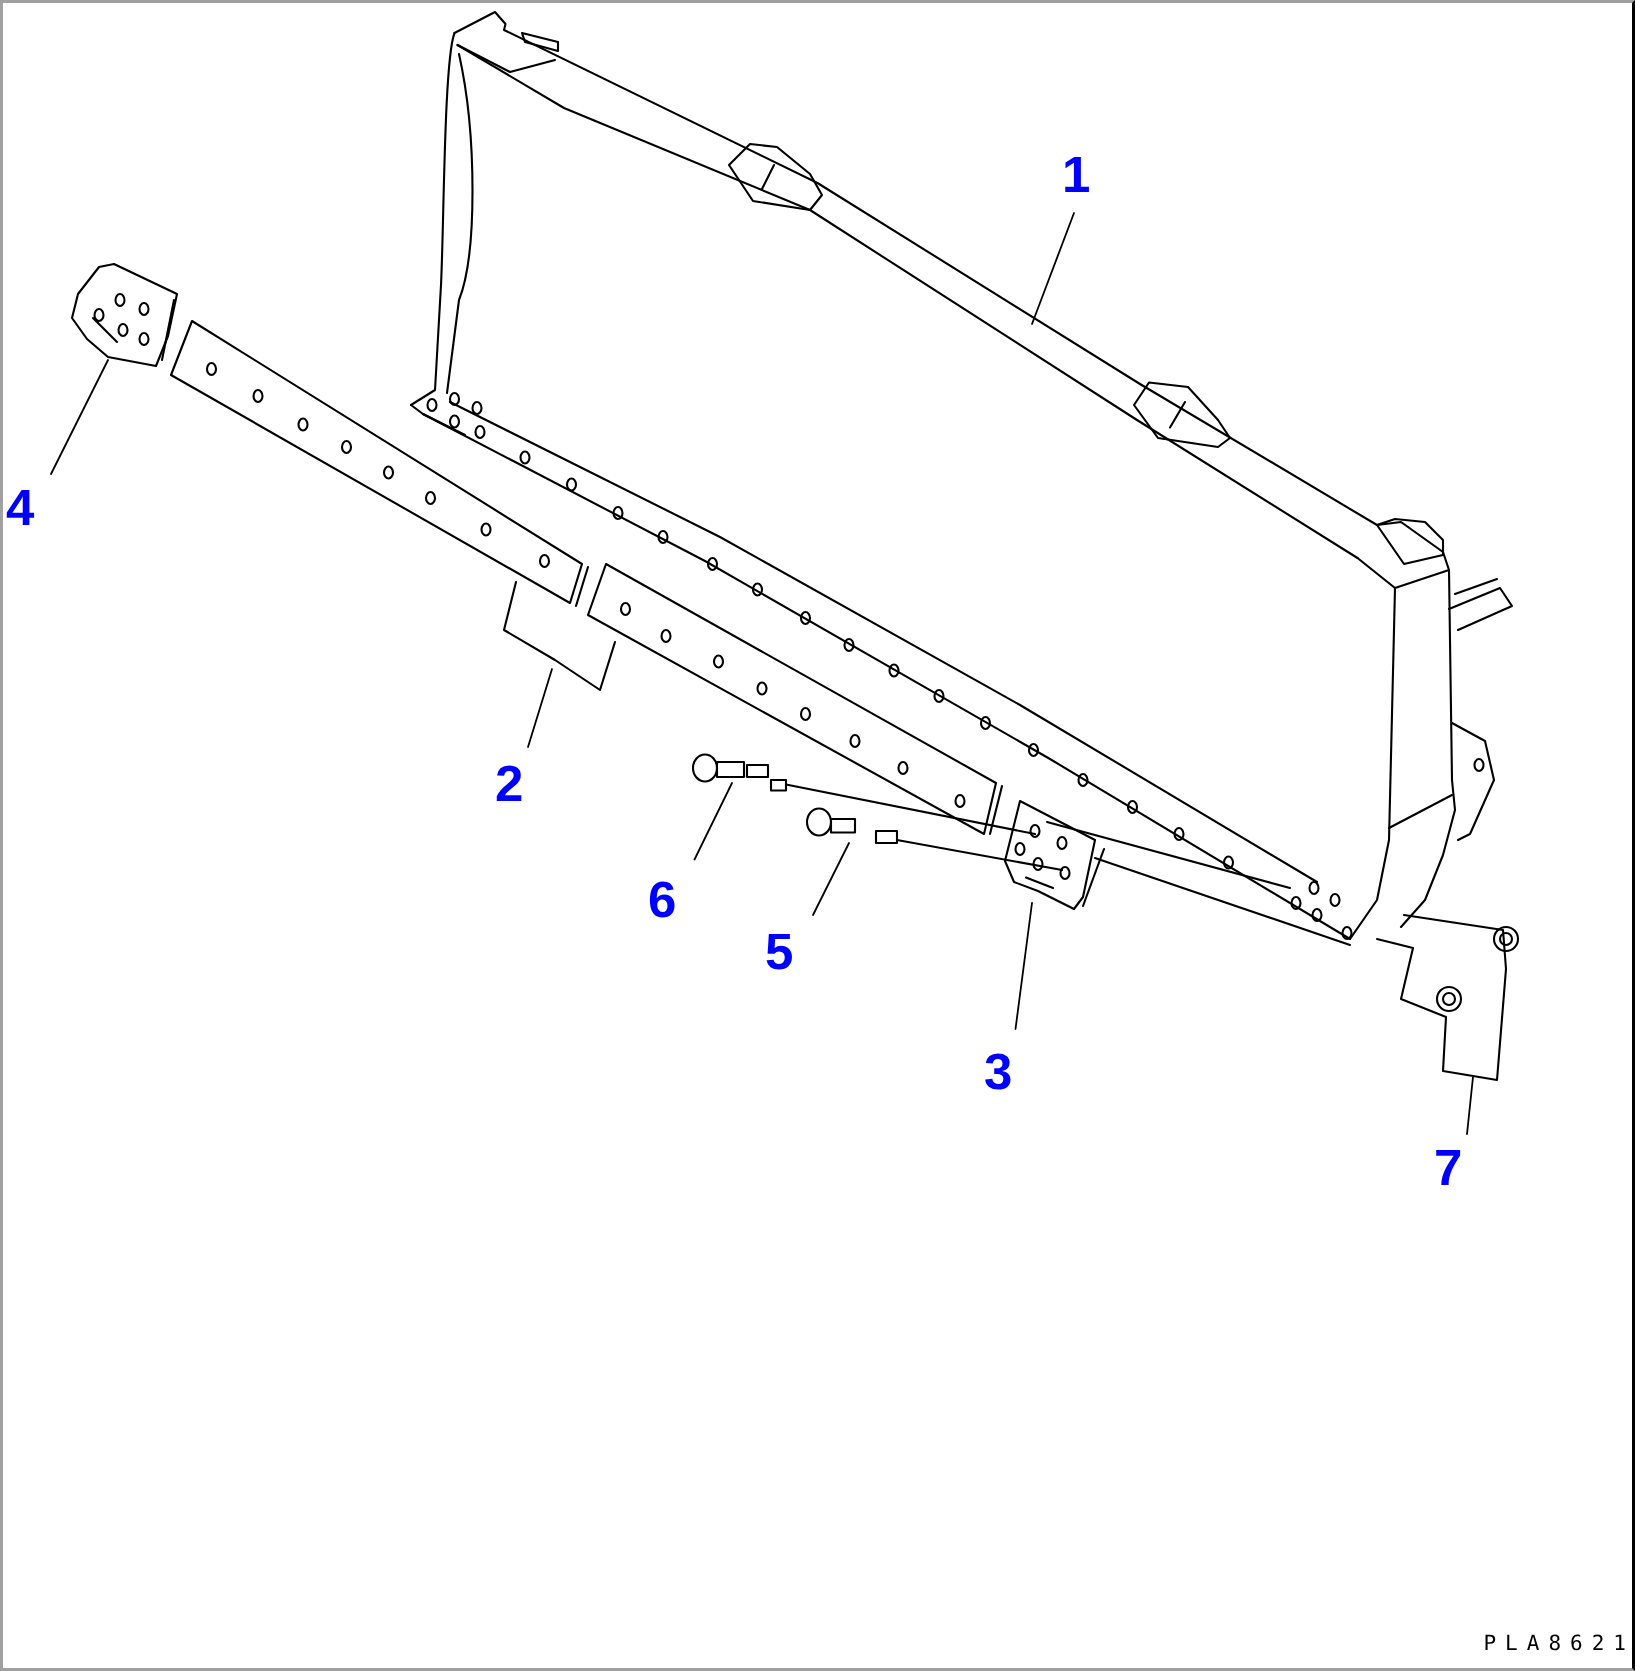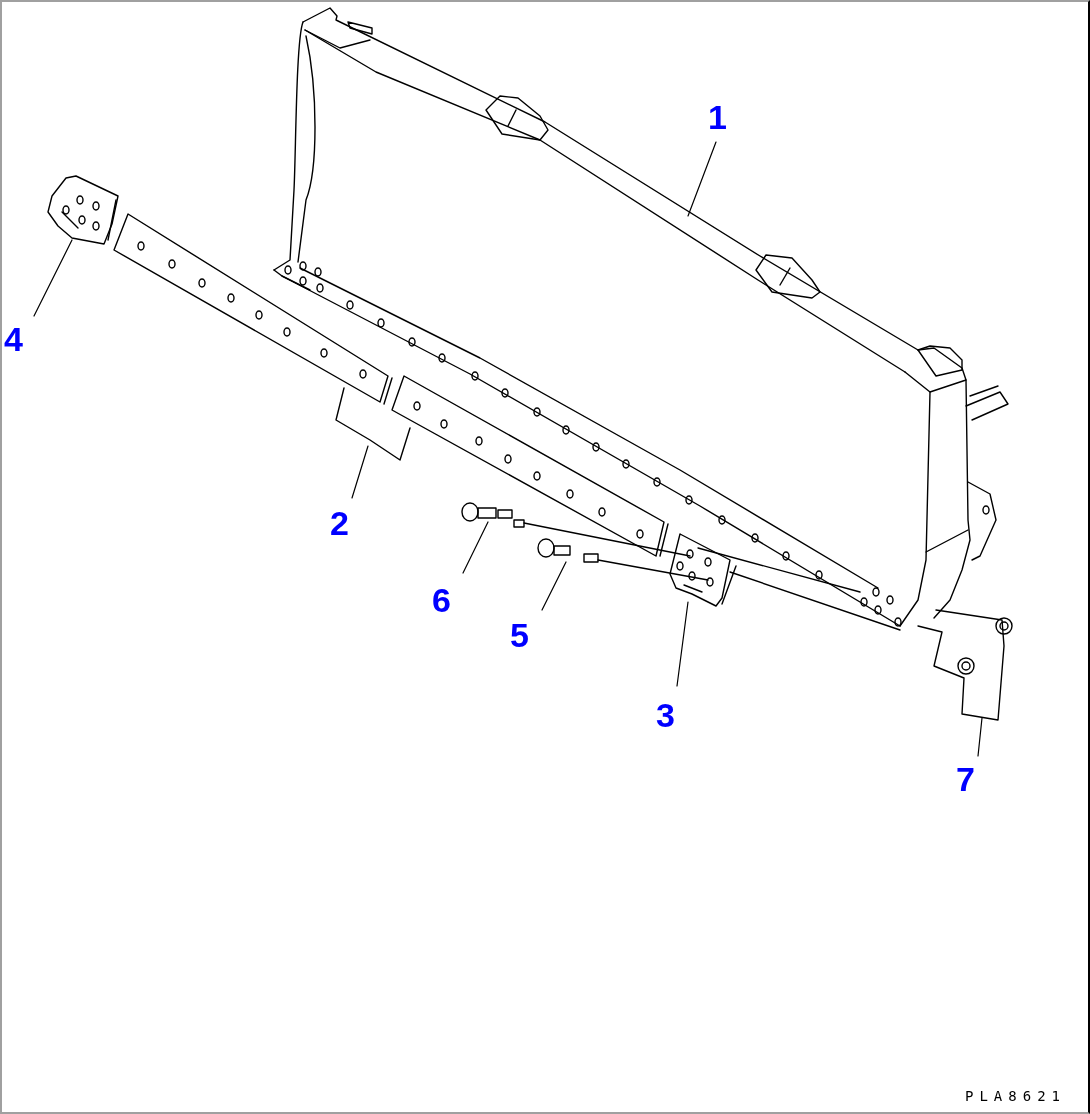--- a/index.html
+++ b/index.html
@@ -22,21 +22,21 @@
   .part-label {
     position: absolute;
     font-family: "Liberation Sans", "DejaVu Sans", sans-serif;
     font-weight: bold;
     font-size: 34px;
     line-height: 34px;
     color: #0000ff;
   }
   .drawing-code {
     position: absolute;
-    right: 24px; bottom: 10px;
+    right: 0; bottom: 10px;
     font-family: "DejaVu Sans Mono", "Liberation Mono", monospace;
     font-size: 14px;
     letter-spacing: 6px;
     color: #000;
   }
 </style>
 </head>
 <body>
 
 <div class="page">

